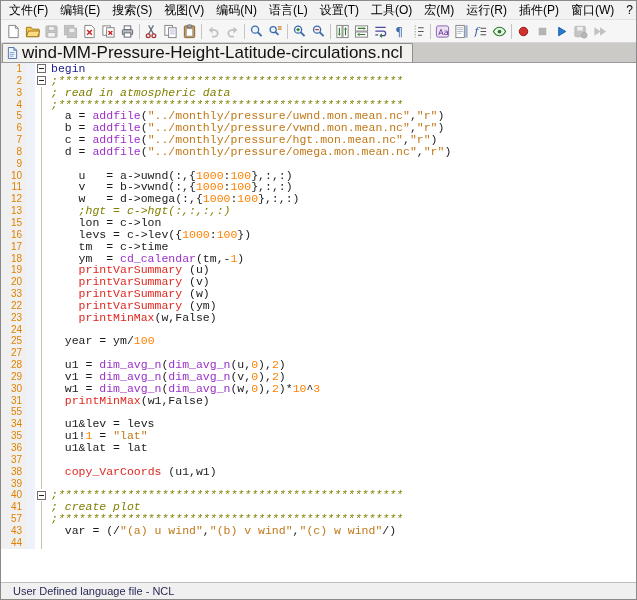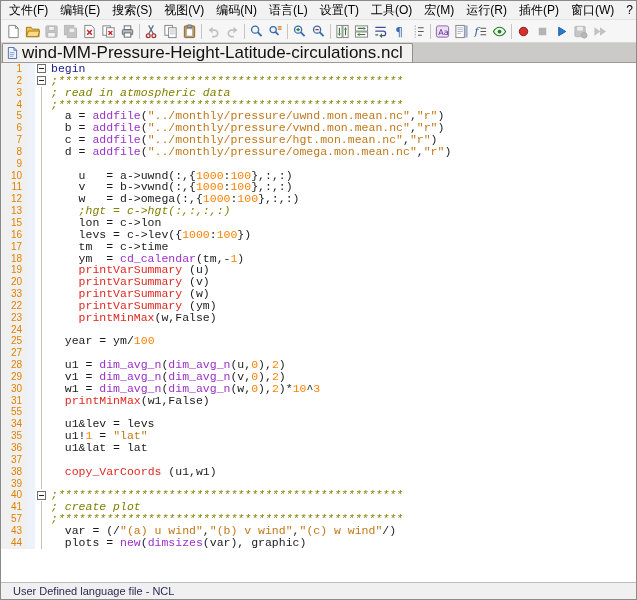--- a/index.html
+++ b/index.html
@@ -317,21 +317,21 @@
         <div class="ed-row"><span class="ln">34</span><span class="bm"></span><span class="fold-cell"><span class="fold-vline"></span></span><span class="code"><span class="tk-p">  u1&amp;lev = levs</span></span></div>
         <div class="ed-row"><span class="ln">35</span><span class="bm"></span><span class="fold-cell"><span class="fold-vline"></span></span><span class="code"><span class="tk-p">  u1!</span><span class="tk-n">1</span><span class="tk-p"> = </span><span class="tk-s">"lat"</span></span></div>
         <div class="ed-row"><span class="ln">36</span><span class="bm"></span><span class="fold-cell"><span class="fold-vline"></span></span><span class="code"><span class="tk-p">  u1&amp;lat = lat</span></span></div>
         <div class="ed-row"><span class="ln">37</span><span class="bm"></span><span class="fold-cell"><span class="fold-vline"></span></span></div>
         <div class="ed-row"><span class="ln">38</span><span class="bm"></span><span class="fold-cell"><span class="fold-vline"></span></span><span class="code"><span class="tk-p">  </span><span class="tk-r">copy_VarCoords</span><span class="tk-p"> (u1,w1)</span></span></div>
         <div class="ed-row"><span class="ln">39</span><span class="bm"></span><span class="fold-cell"><span class="fold-vline"></span></span><span class="code"></span></div>
         <div class="ed-row"><span class="ln">40</span><span class="bm"></span><span class="fold-cell"><span class="fold-box"></span></span><span class="code"><span class="tk-c">;**************************************************</span></span></div>
         <div class="ed-row"><span class="ln">41</span><span class="bm"></span><span class="fold-cell"><span class="fold-vline"></span></span><span class="code"><span class="tk-c">; create plot</span></span></div>
         <div class="ed-row"><span class="ln">57</span><span class="bm"></span><span class="fold-cell"><span class="fold-vline"></span></span><span class="code"><span class="tk-c">;**************************************************</span></span></div>
         <div class="ed-row"><span class="ln">43</span><span class="bm"></span><span class="fold-cell"><span class="fold-vline"></span></span><span class="code"><span class="tk-p">  var = (/</span><span class="tk-s">"(a) u wind"</span><span class="tk-p">,</span><span class="tk-s">"(b) v wind"</span><span class="tk-p">,</span><span class="tk-s">"(c) w wind"</span><span class="tk-p">/)</span></span></div>
-        <div class="ed-row"><span class="ln">44</span><span class="bm"></span><span class="fold-cell"><span class="fold-vline"></span></span><span class="code"><span class="tk-p">  plots = </span><span class="tk-f">new</span><span class="tk-p">(</span><span class="tk-f">dimsizes</span><span class="tk-p">(var), graphic)</span></span></div>
+        <div class="ed-row"><span class="ln">44</span><span class="bm"></span><span class="fold-cell"><span class="fold-vline"></span></span></div>
       </div>
   </div>
 
   <div class="statusbar">
     <span>User Defined language file - NCL</span>
   </div>
 
 </div>
 
 </body></html>

